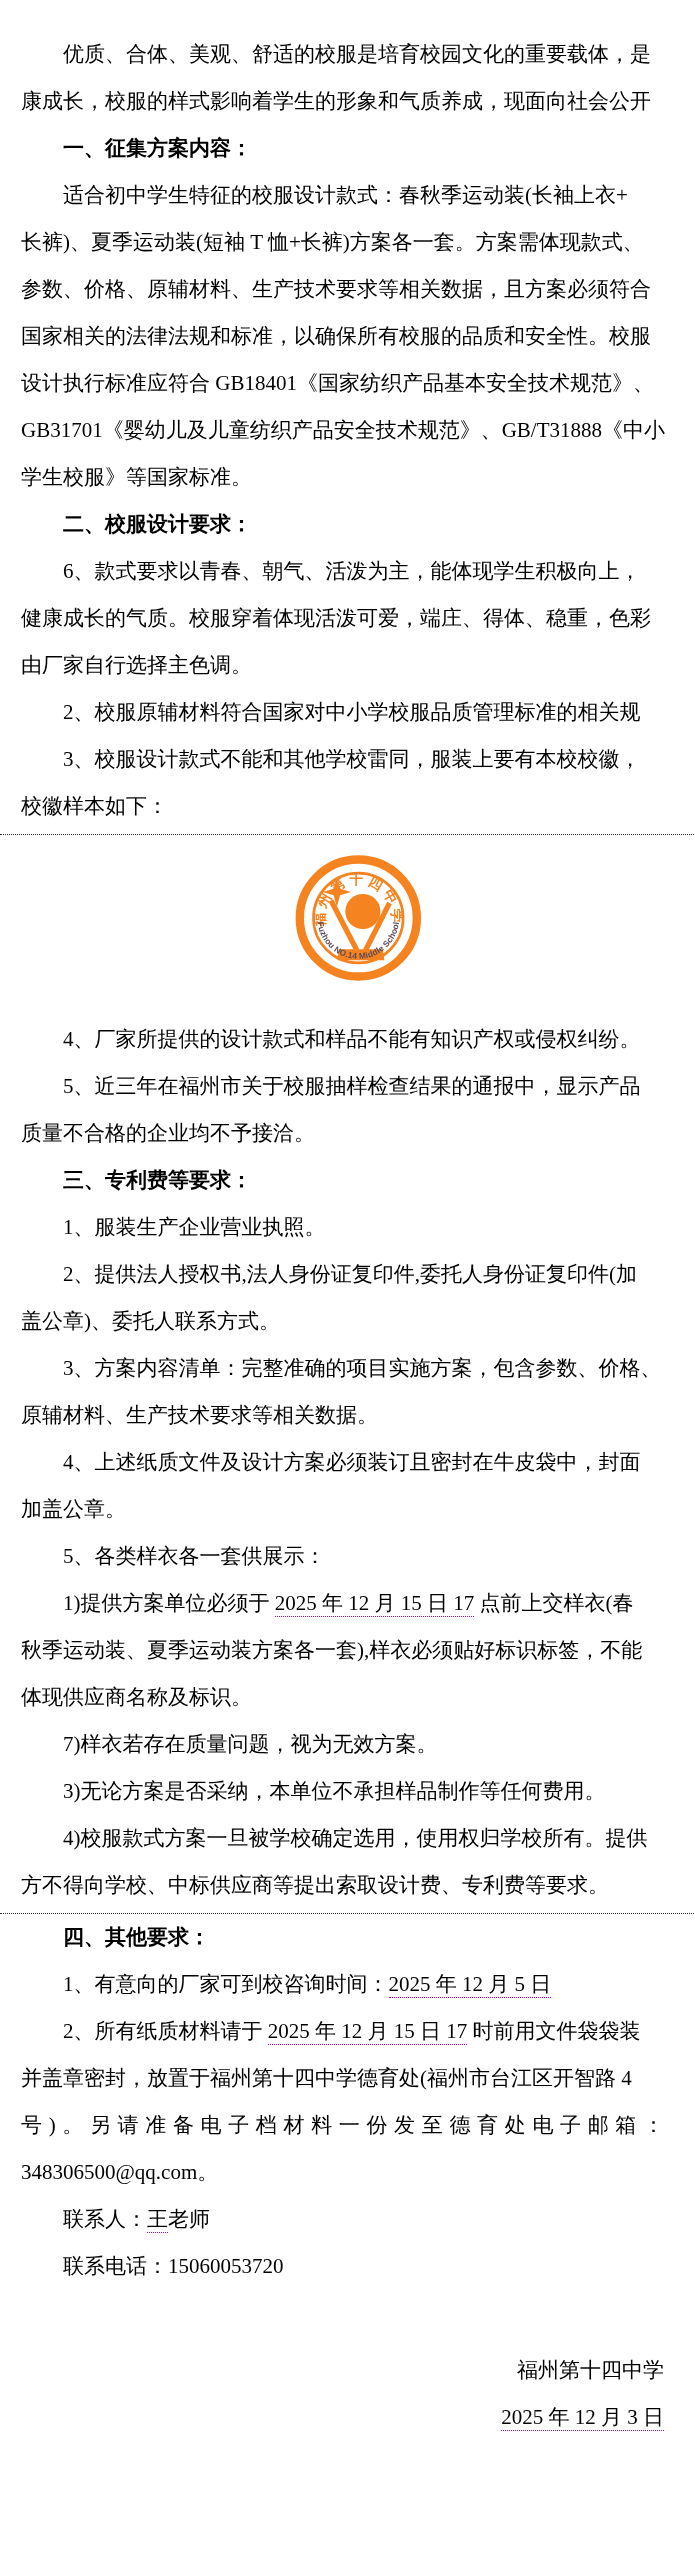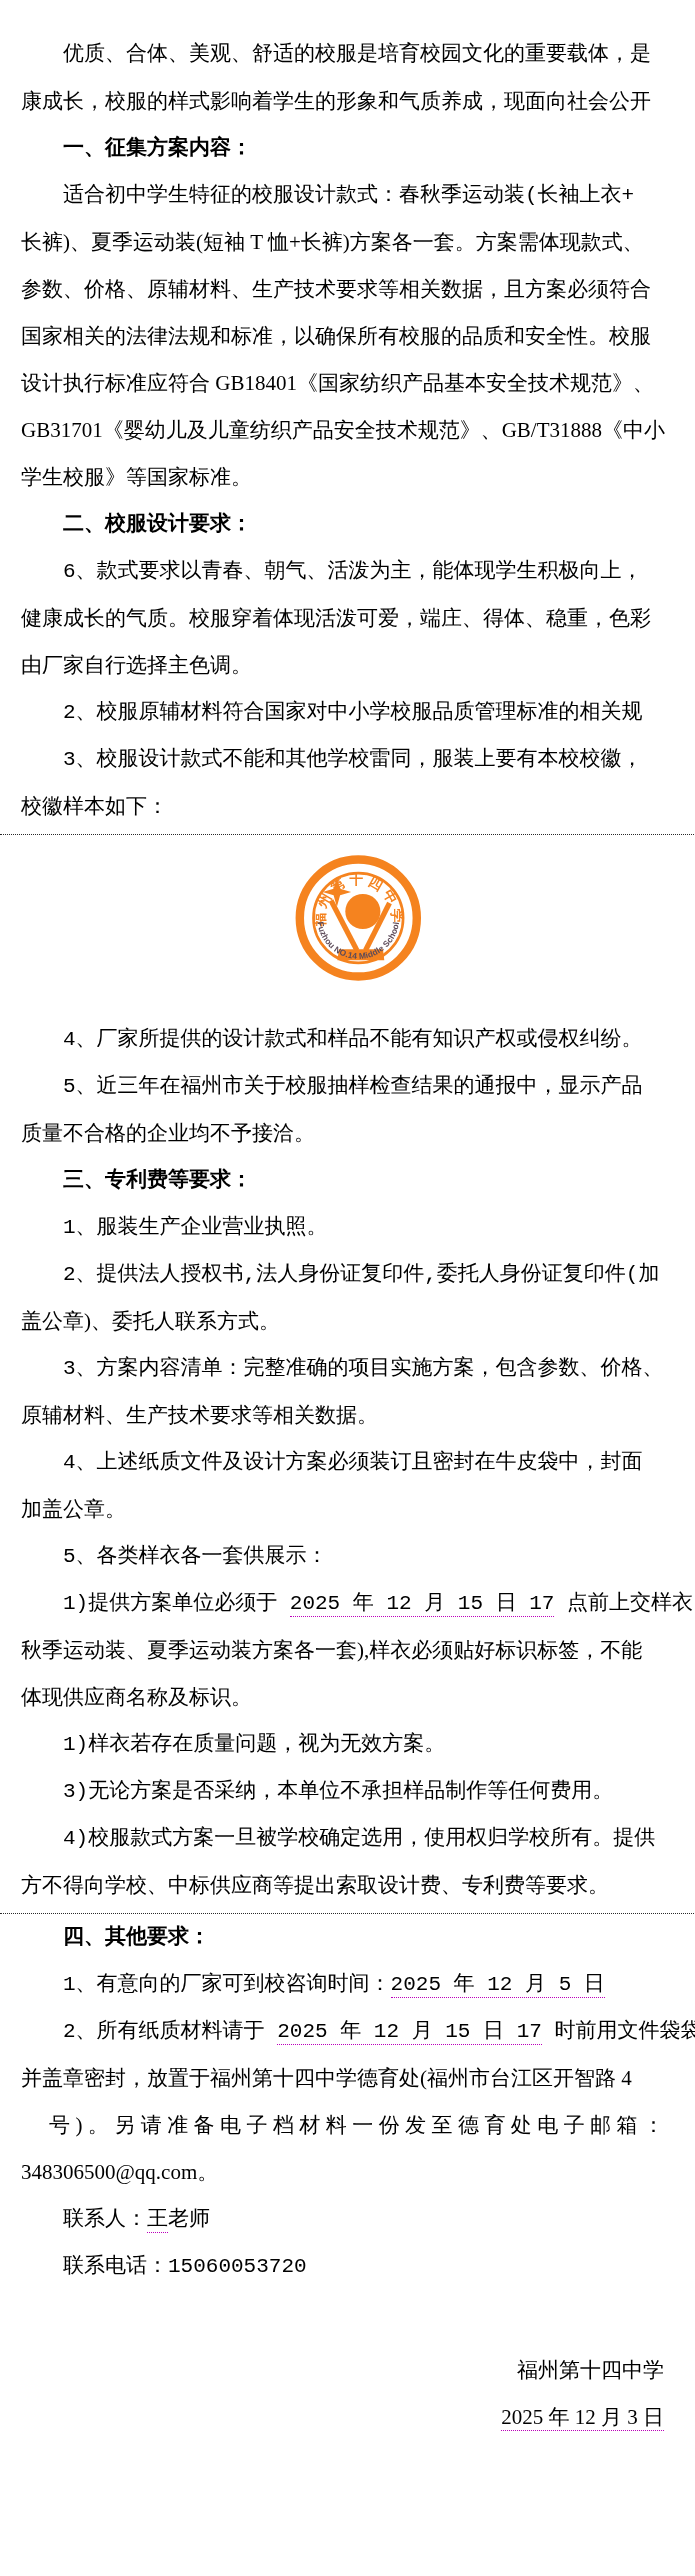--- a/index.html
+++ b/index.html
@@ -24,28 +24,27 @@
   .doc{
     padding:31px 32px 0 21px;
     font-size:21px;
   }
   .line{
     height:var(--lh);
     line-height:var(--lh);
     white-space:nowrap;
     overflow:visible;
   }
-  .line.indent{padding-left:42px;font-family:Liberation Mono, monospace;}
+  .line.indent{padding-left:42px;}
   .line.bold{font-weight:bold;}
   .line.right{text-align:right;}
   .line.spread{
     white-space:normal;
     text-align:justify;
     text-align-last:justify;
-    margin-left:28px;
   }
   .u{
     border-bottom:1.5px dotted var(--underline);
     padding-bottom:0.8px;
   }
   .divider{
     height:0;
     border-top:1.5px dotted #2a2a2a;
     margin:3.8px -32px 0 -21px;
   }
@@ -131,21 +130,21 @@
       <div class="line indent" data-name="text-line"><span data-name="text-segment">2、提供法人授权书,法人身份证复印件,委托人身份证复印件(加</span></div>
       <div class="line" data-name="text-line"><span data-name="text-segment">盖公章)、委托人联系方式。</span></div>
       <div class="line indent" data-name="text-line"><span data-name="text-segment">3、方案内容清单：完整准确的项目实施方案，包含参数、价格、</span></div>
       <div class="line" data-name="text-line"><span data-name="text-segment">原辅材料、生产技术要求等相关数据。</span></div>
       <div class="line indent" data-name="text-line"><span data-name="text-segment">4、上述纸质文件及设计方案必须装订且密封在牛皮袋中，封面</span></div>
       <div class="line" data-name="text-line"><span data-name="text-segment">加盖公章。</span></div>
       <div class="line indent" data-name="text-line"><span data-name="text-segment">5、各类样衣各一套供展示：</span></div>
       <div class="line indent" data-name="text-line"><span data-name="text-segment">1)提供方案单位必须于 </span><span class="u" data-name="underlined-text">2025 年 12 月 15 日 17</span><span data-name="text-segment"> 点前上交样衣(春</span></div>
       <div class="line" data-name="text-line"><span data-name="text-segment">秋季运动装、夏季运动装方案各一套),样衣必须贴好标识标签，不能</span></div>
       <div class="line" data-name="text-line"><span data-name="text-segment">体现供应商名称及标识。</span></div>
-      <div class="line indent" data-name="text-line"><span data-name="text-segment">1)样衣若存在质量问题，视为无效方案。</span></div>
+      <div class="line indent" data-name="text-line"><span data-name="text-segment">7)样衣若存在质量问题，视为无效方案。</span></div>
       <div class="line indent" data-name="text-line"><span data-name="text-segment">3)无论方案是否采纳，本单位不承担样品制作等任何费用。</span></div>
       <div class="line indent" data-name="text-line"><span data-name="text-segment">4)校服款式方案一旦被学校确定选用，使用权归学校所有。提供</span></div>
       <div class="line" data-name="text-line"><span data-name="text-segment">方不得向学校、中标供应商等提出索取设计费、专利费等要求。</span></div>
       <div class="divider" data-name="page-break-divider-2"></div>
       <div class="line indent bold" data-name="section-4-heading"><span data-name="text-segment">四、其他要求：</span></div>
       <div class="line indent" data-name="text-line"><span data-name="text-segment">1、有意向的厂家可到校咨询时间：</span><span class="u" data-name="underlined-text">2025 年 12 月 5 日</span></div>
       <div class="line indent" data-name="text-line"><span data-name="text-segment">2、所有纸质材料请于 </span><span class="u" data-name="underlined-text">2025 年 12 月 15 日 17</span><span data-name="text-segment"> 时前用文件袋袋装</span></div>
       <div class="line" data-name="text-line"><span data-name="text-segment">并盖章密封，放置于福州第十四中学德育处(福州市台江区开智路 4</span></div>
       <div class="line spread" data-name="text-line"><span data-name="text-segment">号)。另请准备电子档材料一份发至德育处电子邮箱：</span></div>
       <div class="line" data-name="email-line"><span data-name="text-segment">348306500@qq.com。</span></div>

